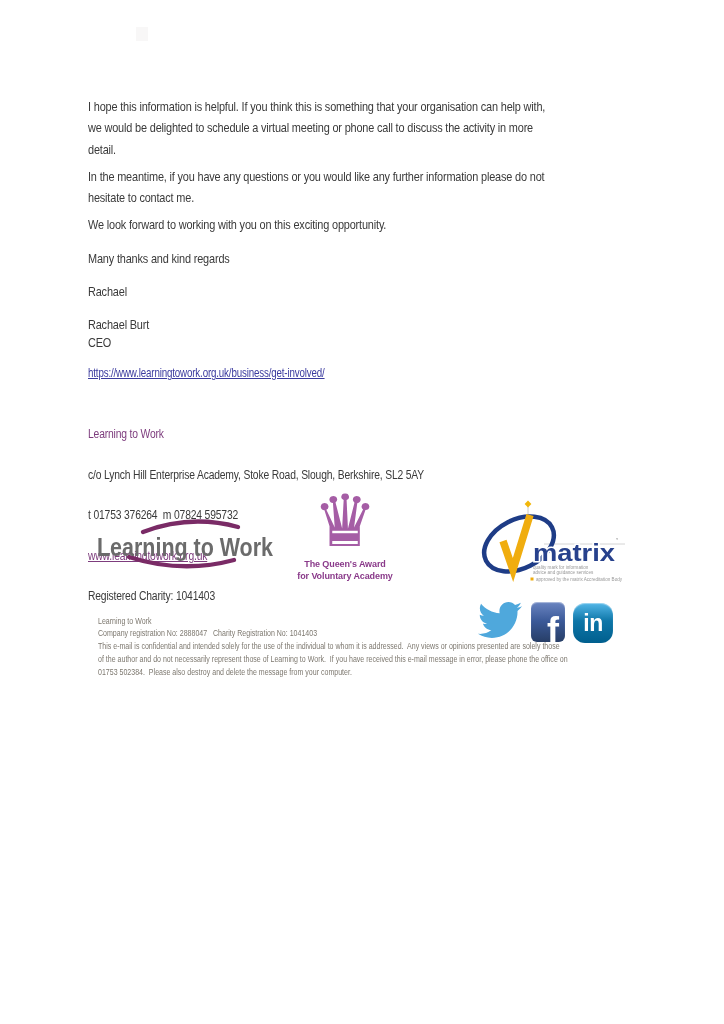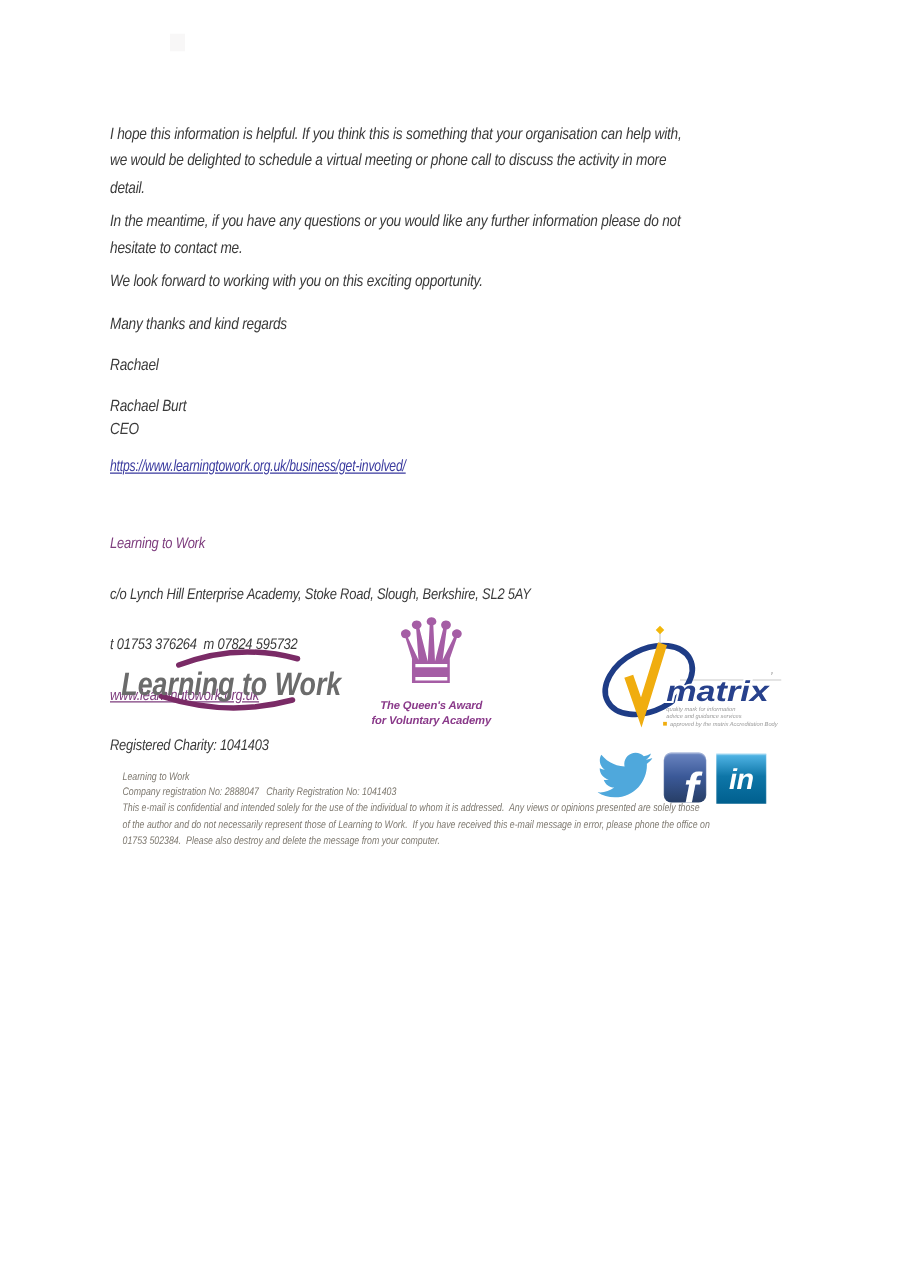--- a/index.html
+++ b/index.html
@@ -1,17 +1,17 @@
 <!DOCTYPE html>
 <html><head>
 <meta charset="utf-8">
 <style>
   html,body{margin:0;padding:0;background:#ffffff;}
   .page{position:relative;width:724px;height:753px;background:#ffffff;overflow:hidden;
-        font-family:"Liberation Sans",sans-serif;color:#3a3a3a;font-style:italic;}
+        font-family:"Liberation Sans",sans-serif;color:#3a3a3a;}
   .speck{position:absolute;left:136px;top:27px;width:12px;height:14px;background:#f8f7f7;}
 
   .para{position:absolute;left:88px;font-size:13px;line-height:21.3px;letter-spacing:-0.2px;
         white-space:pre;transform:scaleX(0.84);transform-origin:0 0;color:#3a3a3a;}
   .sigblock{position:absolute;left:88px;top:316px;font-size:13px;line-height:17.8px;
         letter-spacing:-0.2px;transform:scaleX(0.84);transform-origin:0 0;}
   .weblink{position:absolute;left:88px;top:362px;font-size:13px;line-height:21.3px;
         letter-spacing:-0.2px;color:#3a3a9e;text-decoration:underline;white-space:pre;
         transform:scaleX(0.75);transform-origin:0 0;cursor:pointer;}
   .contact{position:absolute;left:88px;top:401px;font-size:12.3px;line-height:13.5px;
@@ -23,21 +23,21 @@
   .qa{position:absolute;left:293px;top:484px;width:104px;text-align:center;}
   .qa .crown{font-size:72px;line-height:74px;color:#a55da5;font-family:"DejaVu Sans",sans-serif;}
   .qa .cap{font-size:9px;line-height:12px;font-weight:bold;color:#8a3a8a;letter-spacing:-0.1px;}
   .matrix-logo{position:absolute;left:478px;top:498px;}
 
   .tw{position:absolute;left:478px;top:598px;width:44px;height:44px;}
   .fb{position:absolute;left:531px;top:602px;width:34px;height:40px;border-radius:6px;overflow:hidden;
       background:linear-gradient(180deg,#6b85c1 0%,#3b5998 48%,#273e66 100%);
       box-shadow:inset 0 1px 1px rgba(255,255,255,.45);cursor:pointer;}
   .fb span{position:absolute;right:6px;bottom:-10px;color:#fff;font-size:36px;font-weight:bold;}
-  .li{position:absolute;left:573px;top:603px;width:40px;height:40px;border-radius:0;
+  .li{position:absolute;left:573px;top:603px;width:40px;height:40px;border-radius:12px;
       background:linear-gradient(180deg,#53b7e8 0%,#0e76a8 45%,#005f8e 100%);
       display:flex;align-items:center;justify-content:center;
       box-shadow:inset 0 1px 1px rgba(255,255,255,.45);cursor:pointer;}
   .li span{color:#fff;font-size:23px;font-weight:bold;letter-spacing:-0.5px;}
 
   .fline{position:absolute;left:98px;font-size:8.8px;line-height:12px;color:#7d786f;
         letter-spacing:0;white-space:pre;transform:scaleX(0.8);transform-origin:0 0;}
   .fdisc{line-height:12.9px;}
 </style>
 </head>

